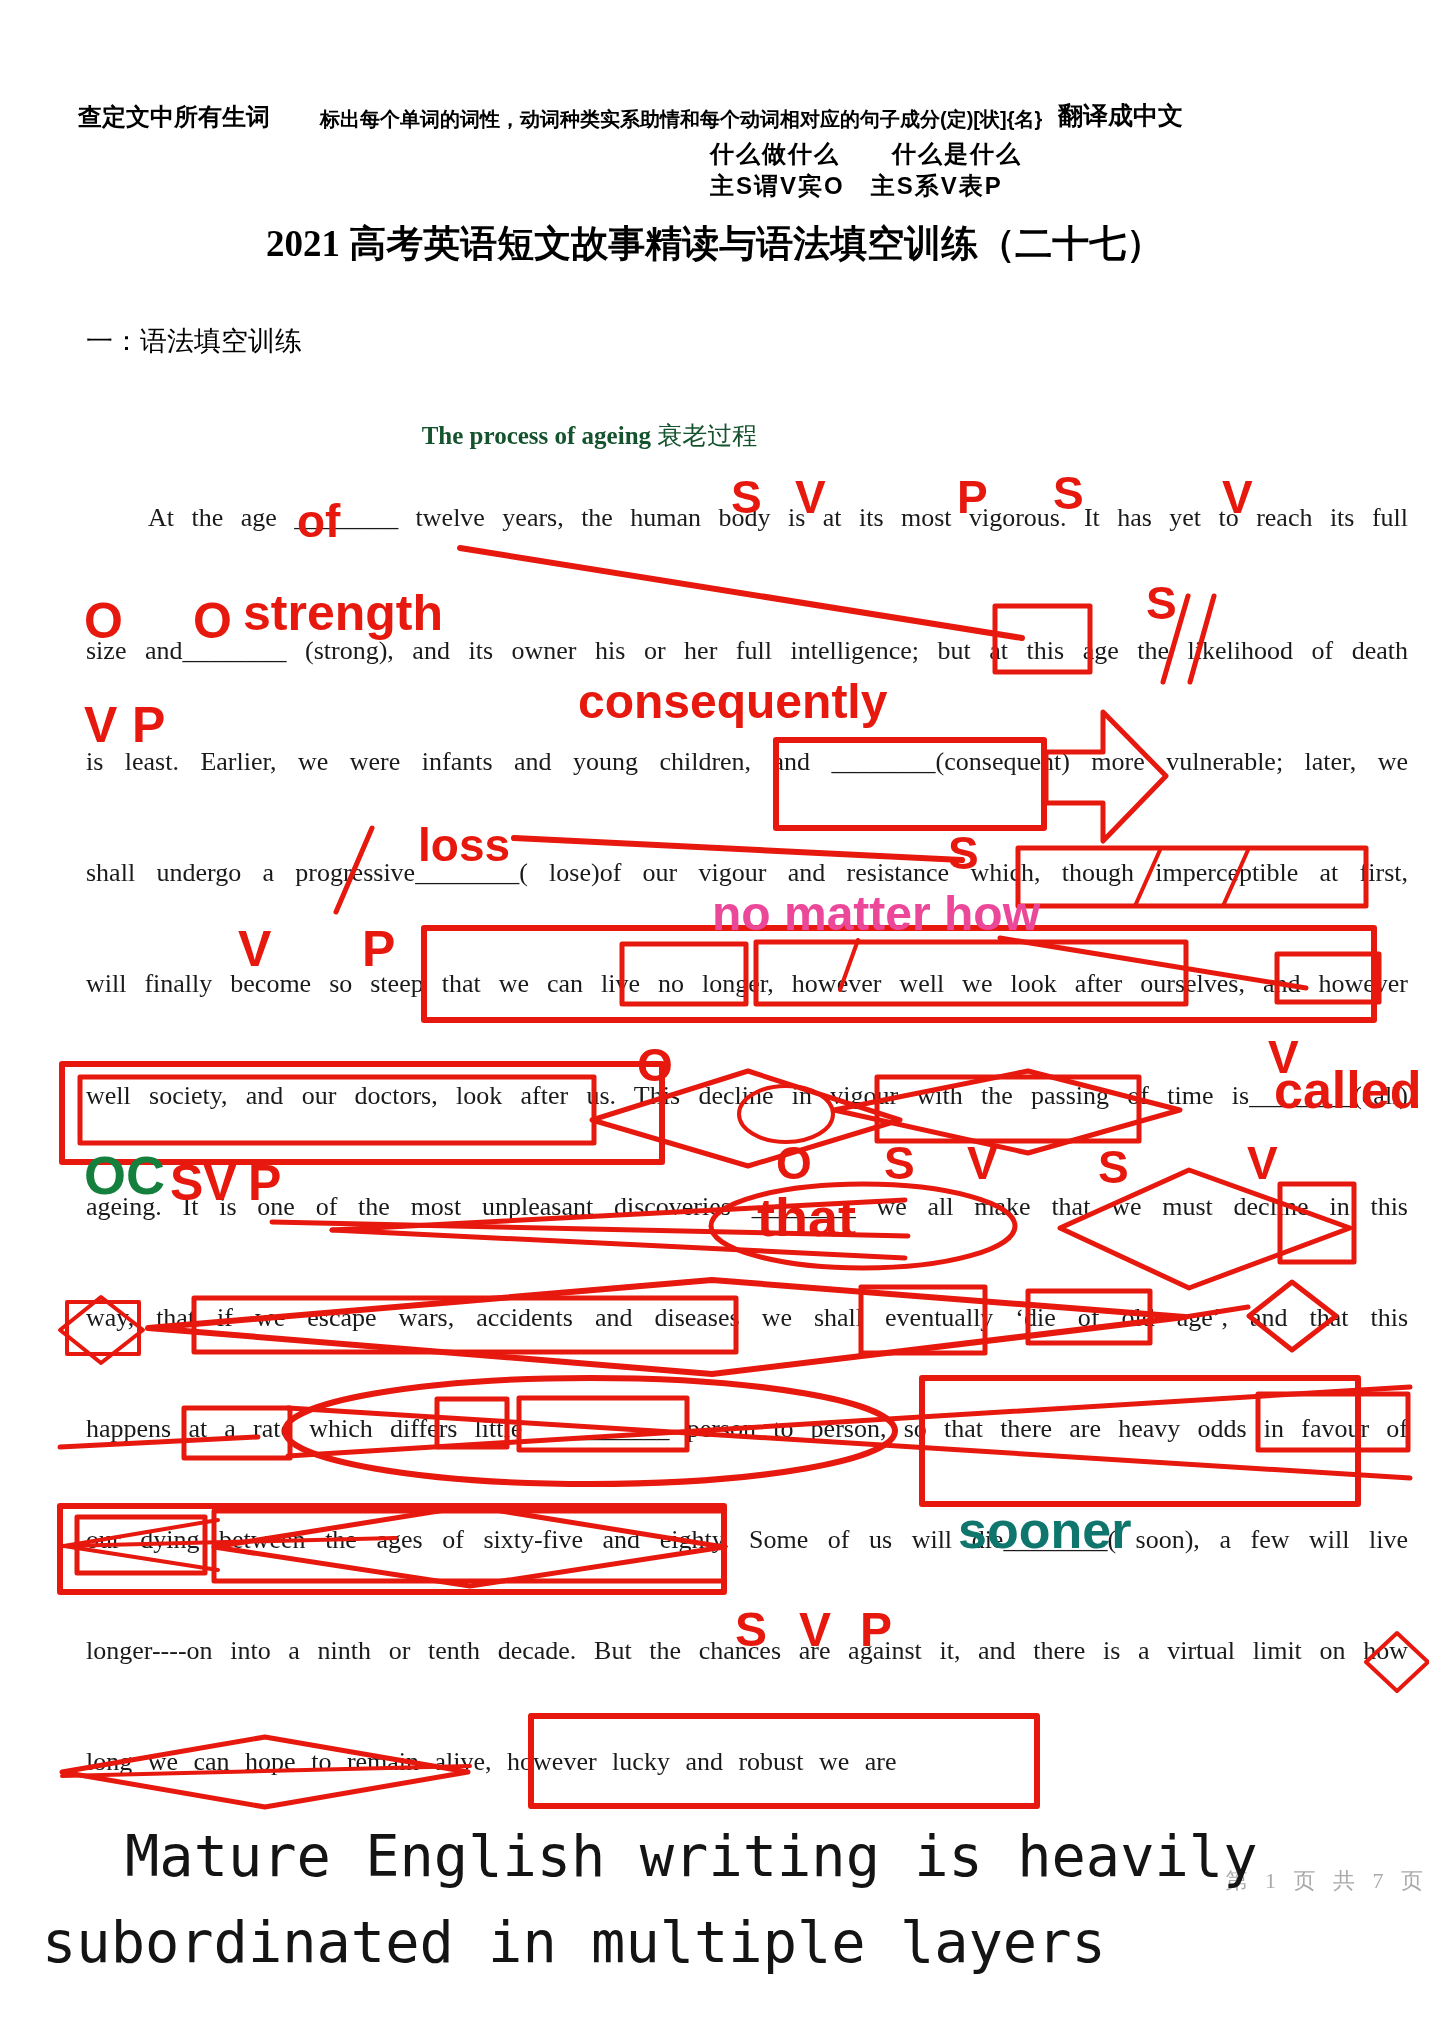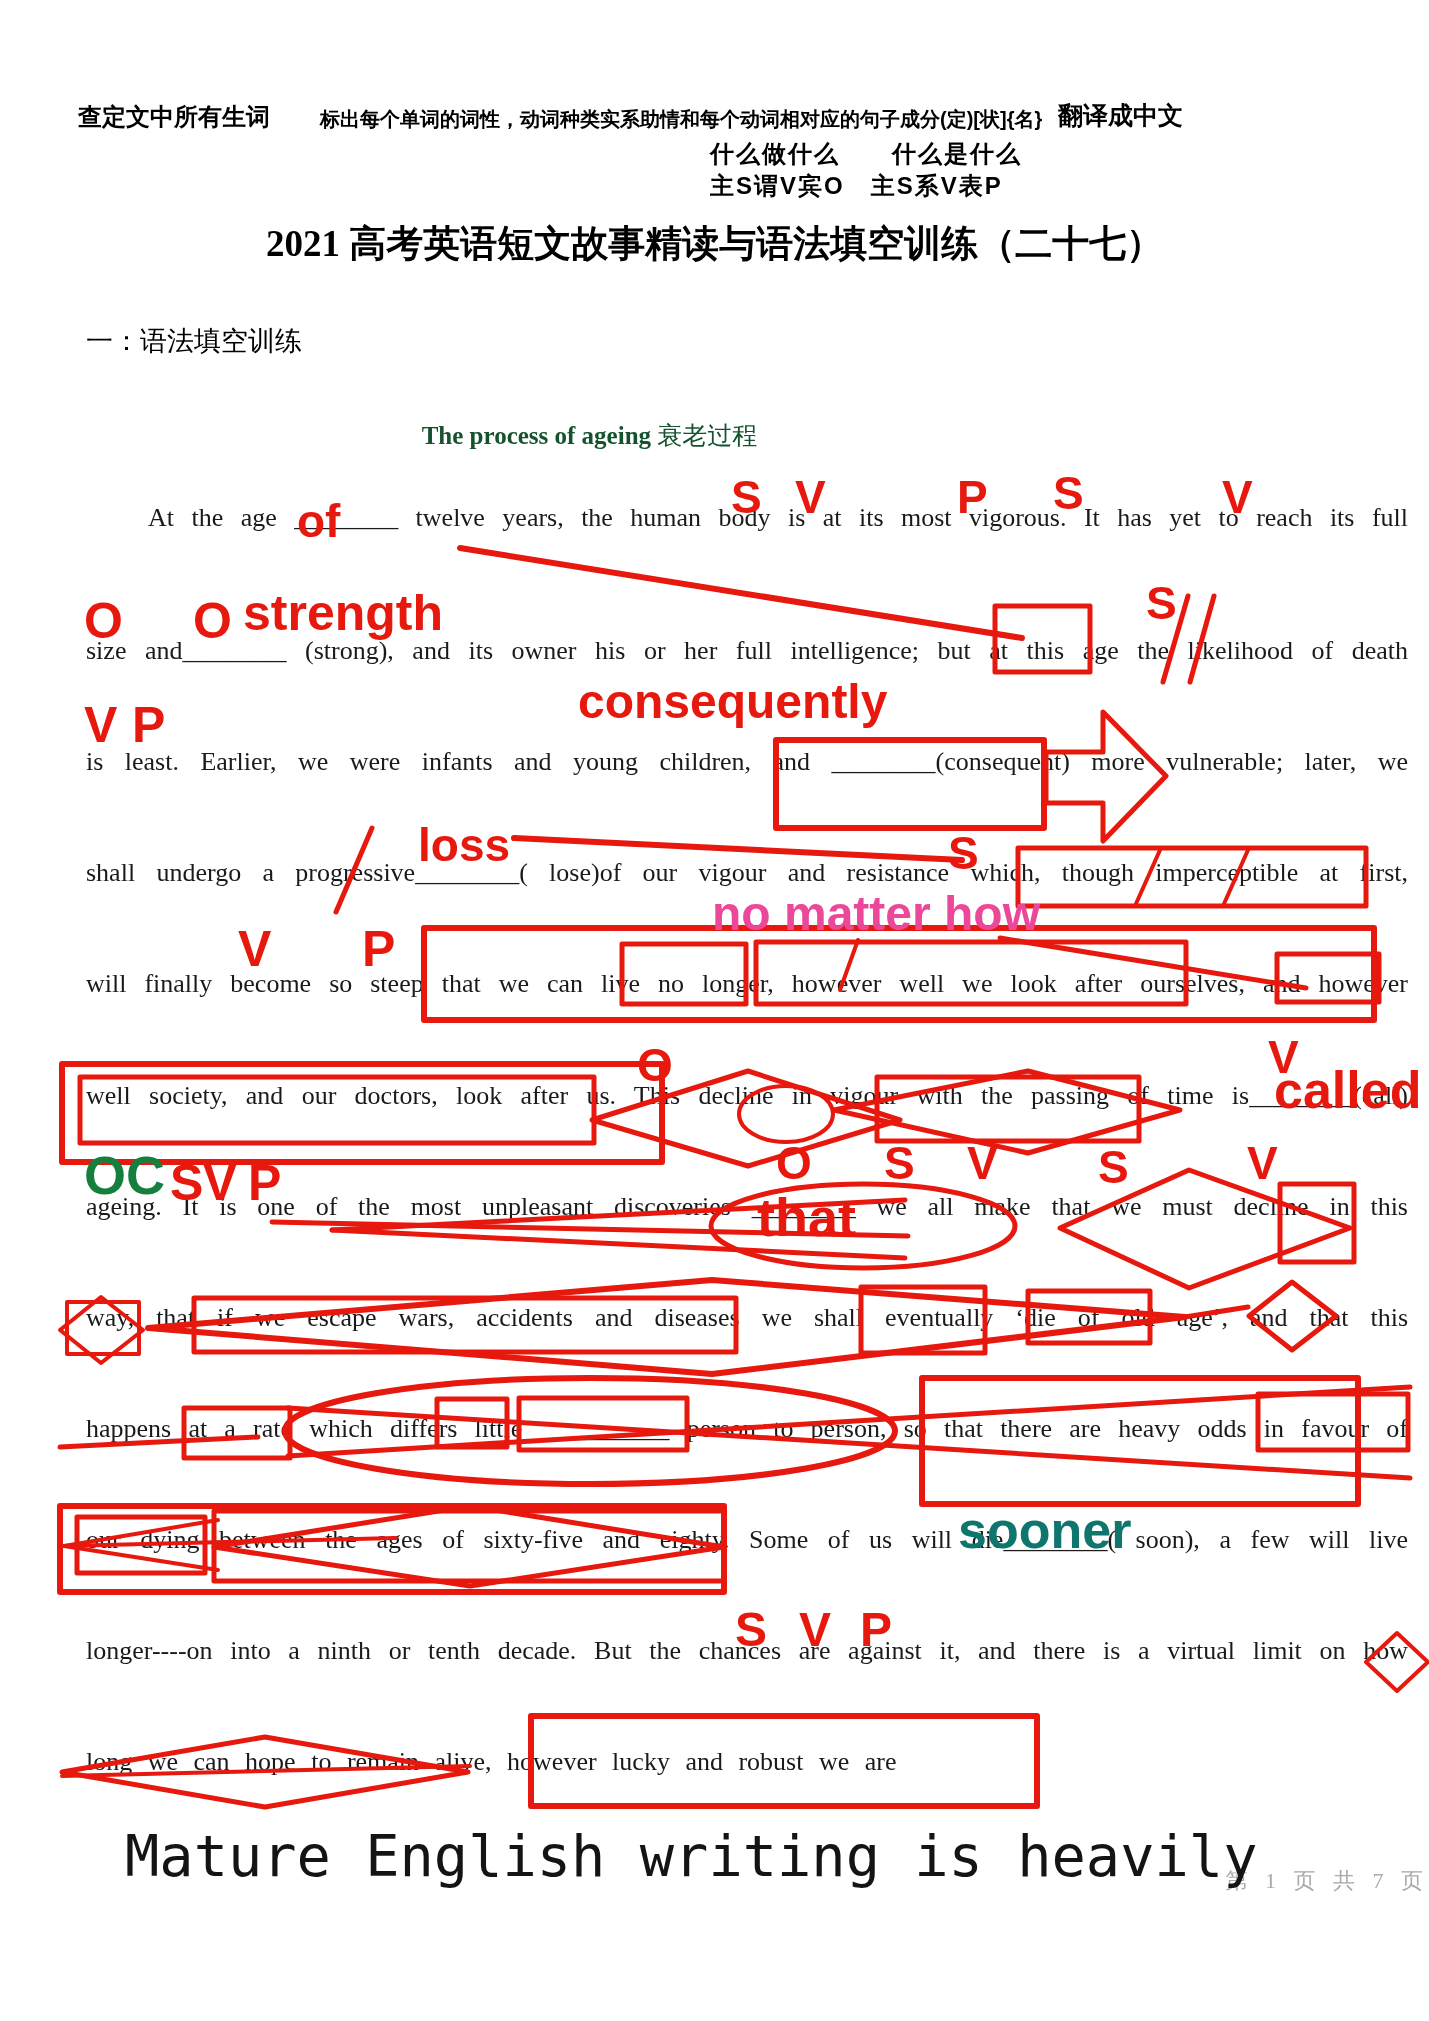--- a/index.html
+++ b/index.html
@@ -166,14 +166,15 @@
       <div class="rlabel" style="left: 1098px; top: 1144px; font-size: 46px; color: rgb(231, 24, 13);">S</div>
       <div class="rlabel" style="left: 1247px; top: 1140px; font-size: 46px; color: rgb(231, 24, 13);">V</div>
       <div class="rlabel" style="left: 958px; top: 1504px; font-size: 52px; color: #0f766e;">sooner</div>
       <div class="rlabel" style="left: 735px; top: 1606px; font-size: 48px; color: rgb(231, 24, 13);">S</div>
       <div class="rlabel" style="left: 799px; top: 1606px; font-size: 48px; color: rgb(231, 24, 13);">V</div>
       <div class="rlabel" style="left: 860px; top: 1606px; font-size: 48px; color: rgb(231, 24, 13);">P</div>
     </div>
 
   <div class="abs" id="footer">第 1 页 共 7 页</div>
   <div class="abs caption" id="caption1">Mature English writing is heavily</div>
+  <div class="abs caption" id="caption2">subordinated in multiple layers</div>
 
 </div>
 
 </body></html>

